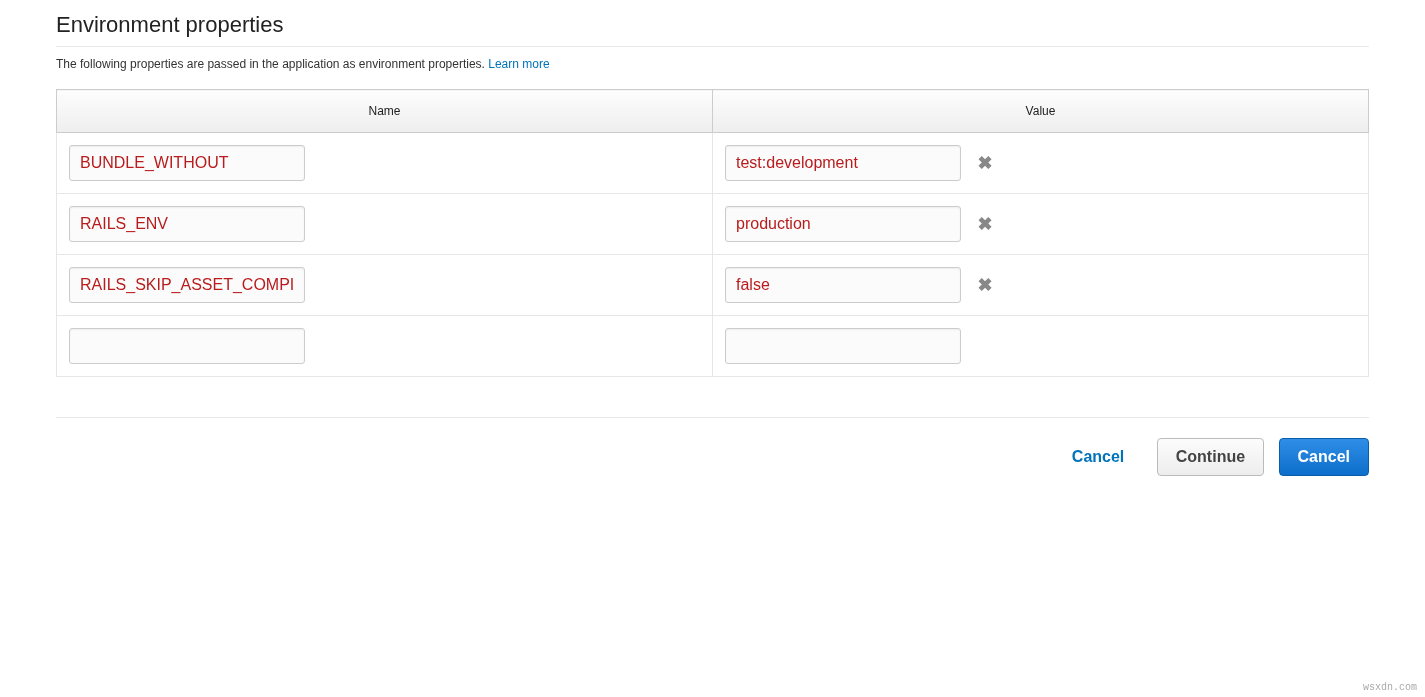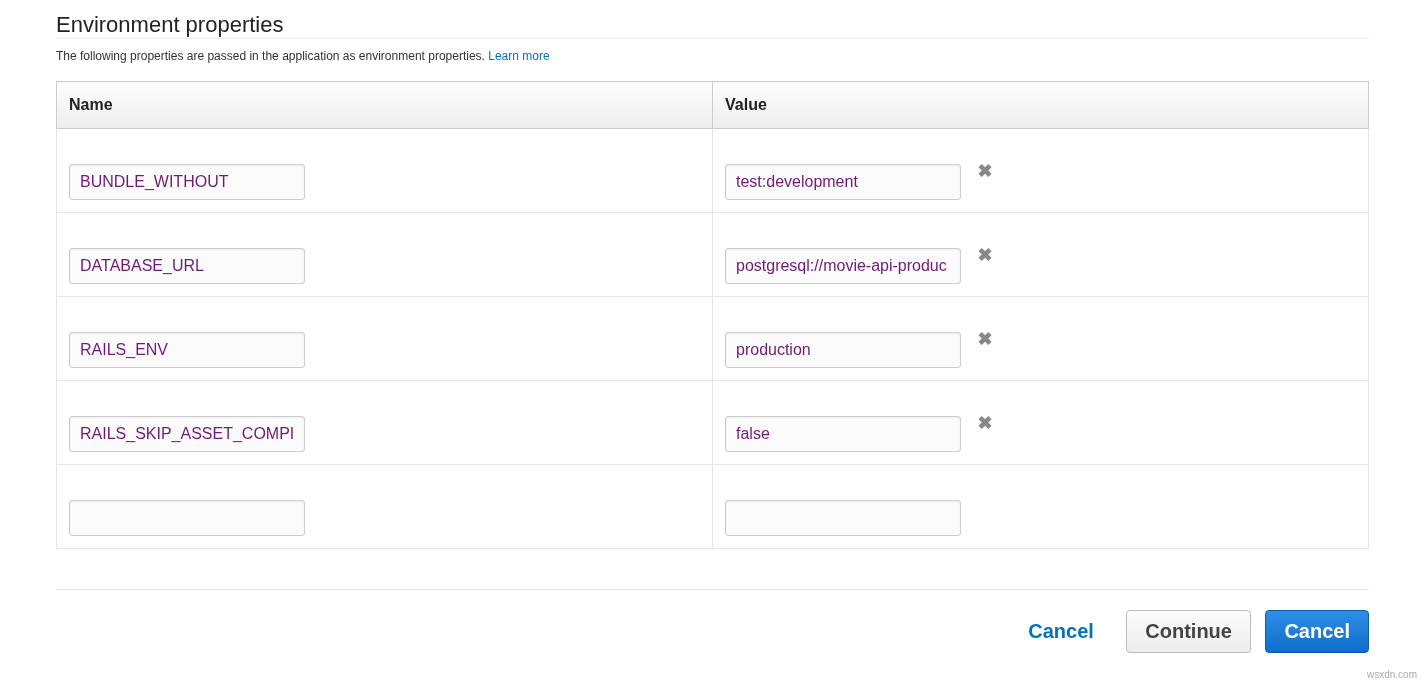--- a/index.html
+++ b/index.html
@@ -10,43 +10,44 @@
     body {
       font-family: -apple-system, BlinkMacSystemFont, "Segoe UI", Helvetica, Arial, sans-serif;
       background: #fff;
       color: #333;
       padding: 12px 56px 40px 56px;
     }
     .section-title {
       font-size: 22px;
       font-weight: 400;
       color: #222;
+      padding-bottom: 8px;
       border-bottom: 1px solid #eaeaea;
       margin-bottom: 10px;
     }
     .description {
       font-size: 12px;
       color: #333;
       margin-bottom: 18px;
     }
     .description a {
       color: #0073bb;
       text-decoration: none;
     }
     table.props {
       width: 100%;
       border-collapse: collapse;
       border: 1px solid #ccc;
     }
     table.props thead th {
       background: linear-gradient(#fdfdfd, #eeeeee);
       border: 1px solid #ccc;
-      text-align: left;
-      font-weight: 700;
-      font-size: 16px;
+      text-align: center;
+      font-weight: 400;
+      font-size: 12px;
       padding: 14px 12px;
       color: #222;
     }
     table.props thead th:first-child {
       width: 50%;
     }
     table.props tbody td {
       border: 1px solid #e6e6e6;
       padding: 12px;
       vertical-align: middle;
@@ -56,25 +57,24 @@
     }
     .input-box {
       width: 236px;
       height: 36px;
       border: 1px solid #ccc;
       border-radius: 3px;
       background: #fbfbfb;
       box-shadow: inset 0 1px 2px rgba(0,0,0,0.06);
       padding: 6px 10px;
       font-size: 16px;
-      color: #701a75;
+      color: #b91c1c;
       font-family: inherit;
       vertical-align: middle;
       outline: none;
-      margin-top: 23px;
     }
     .remove-icon {
       display: inline-block;
       vertical-align: middle;
       margin-left: 12px;
       color: #888;
       cursor: pointer;
       font-size: 18px;
       font-weight: 700;
       line-height: 18px;
@@ -83,21 +83,21 @@
       border: none;
       border-top: 1px solid #e6e6e6;
       margin-top: 40px;
       margin-bottom: 20px;
     }
     .actions {
       text-align: right;
     }
     .btn {
       display: inline-block;
-      font-size: 20px;
+      font-size: 16px;
       font-weight: 700;
       padding: 9px 18px;
       border-radius: 4px;
       cursor: pointer;
       margin-left: 10px;
       border: 1px solid transparent;
       font-family: inherit;
     }
     .btn-link {
       background: none;
@@ -109,25 +109,25 @@
       border: 1px solid #bbb;
       color: #444;
     }
     .btn-primary {
       background: linear-gradient(#2f8ee6, #0d6ecb);
       border: 1px solid #0a5da9;
       color: #fff;
     }
     .watermark {
       position: fixed;
-      bottom: 17px;
+      bottom: 4px;
       right: 8px;
       font-size: 10px;
       color: #aaa;
-      font-family: Liberation Sans, sans-serif;
+      font-family: Liberation Mono, monospace;
     }
   </style>
 </head>
 <body>
 
 <h2 class="section-title">Environment properties</h2>
 
 <p class="description">
   <span>The following properties are passed in the application as environment properties.</span>
   <a href="#">Learn more</a>
@@ -140,29 +140,20 @@
       <th>Value</th>
     </tr>
   </thead>
   <tbody>
     <tr>
       <td>
         <input class="input-box" type="text" value="BUNDLE_WITHOUT" style="">
       </td>
       <td class="value-cell">
         <input class="input-box" type="text" value="test:development" style="">
-        <span class="remove-icon">✖</span>
-      </td>
-    </tr>
-    <tr>
-      <td>
-        <input class="input-box" type="text" value="DATABASE_URL" style="">
-      </td>
-      <td class="value-cell">
-        <input class="input-box" type="text" value="postgresql://movie-api-produc" style="">
         <span class="remove-icon">✖</span>
       </td>
     </tr>
     <tr>
       <td>
         <input class="input-box" type="text" value="RAILS_ENV" style="">
       </td>
       <td class="value-cell">
         <input class="input-box" type="text" value="production" style="">
         <span class="remove-icon">✖</span>

